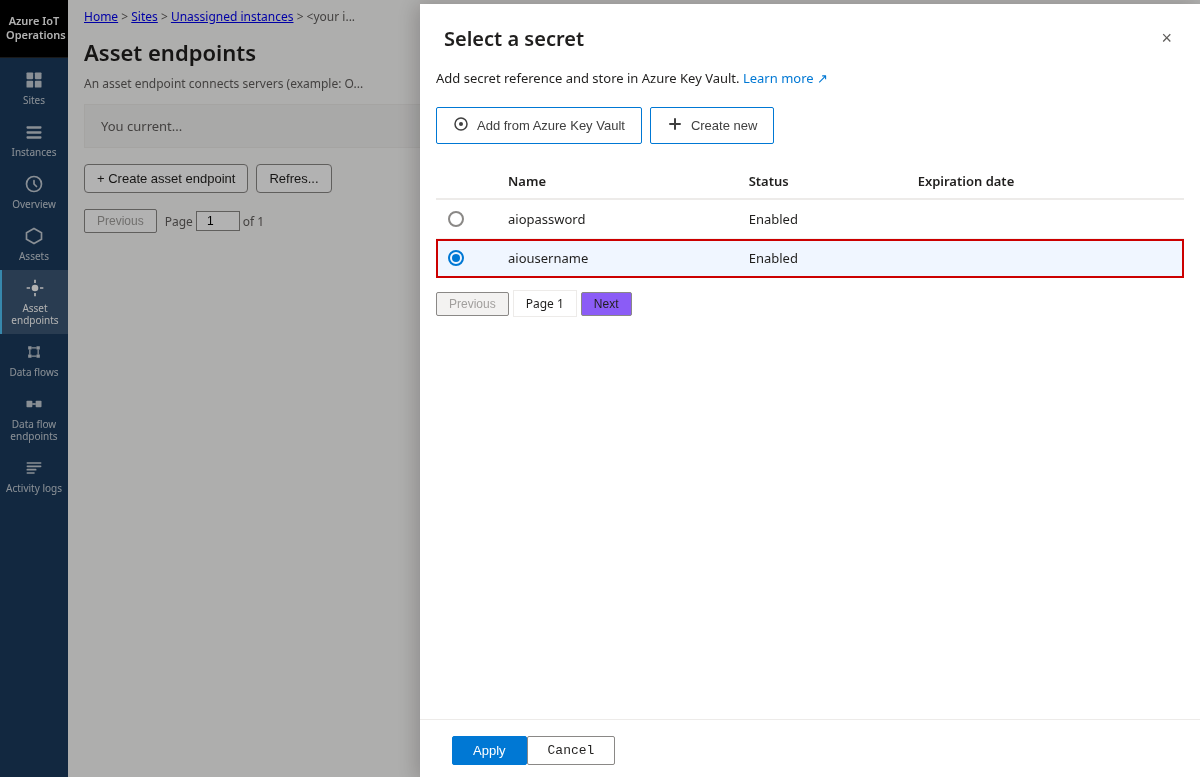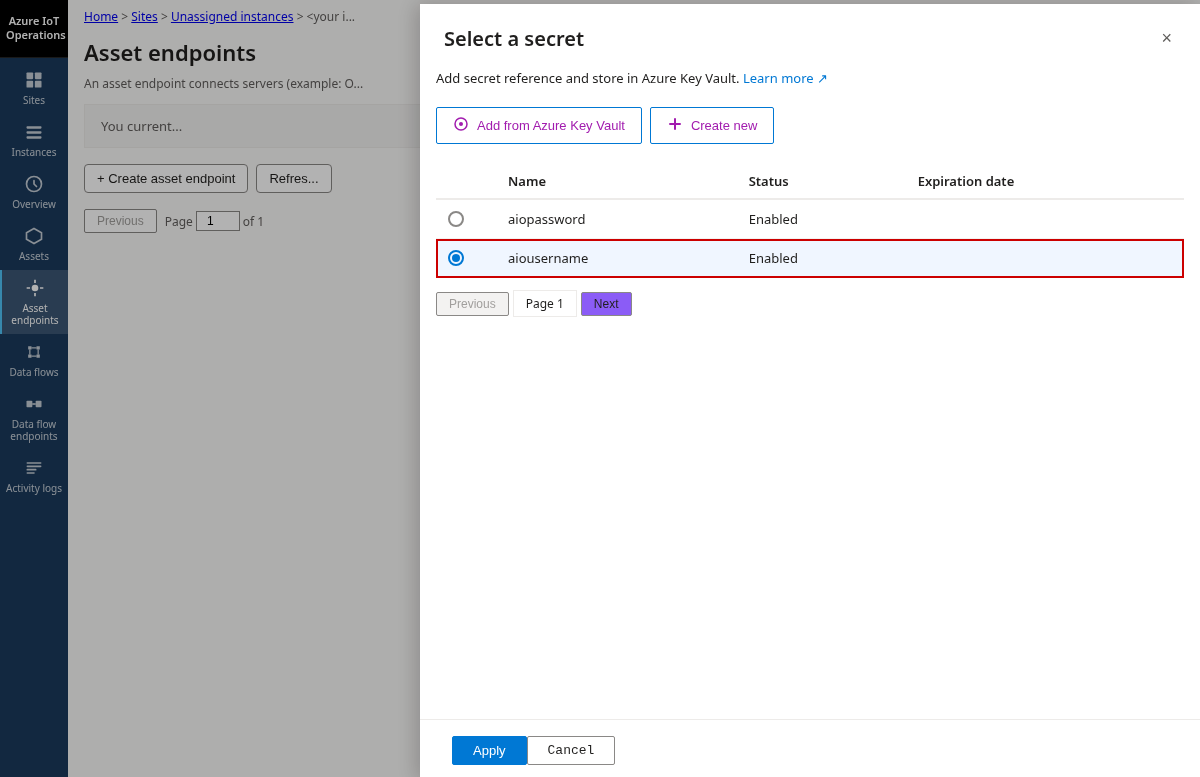--- a/index.html
+++ b/index.html
@@ -209,21 +209,21 @@
 
     .btn-action {
       display: flex;
       align-items: center;
       gap: 8px;
       padding: 8px 16px;
       border: 1px solid #0078d4;
       background: white;
       cursor: pointer;
       font-size: 13px;
-      color: #a21caf;
+      color: #404040;
       border-radius: 2px;
       font-weight: 500;
     }
 
     
     .secret-table {
       width: 100%;
       border-collapse: collapse;
     }
     .secret-table th {

